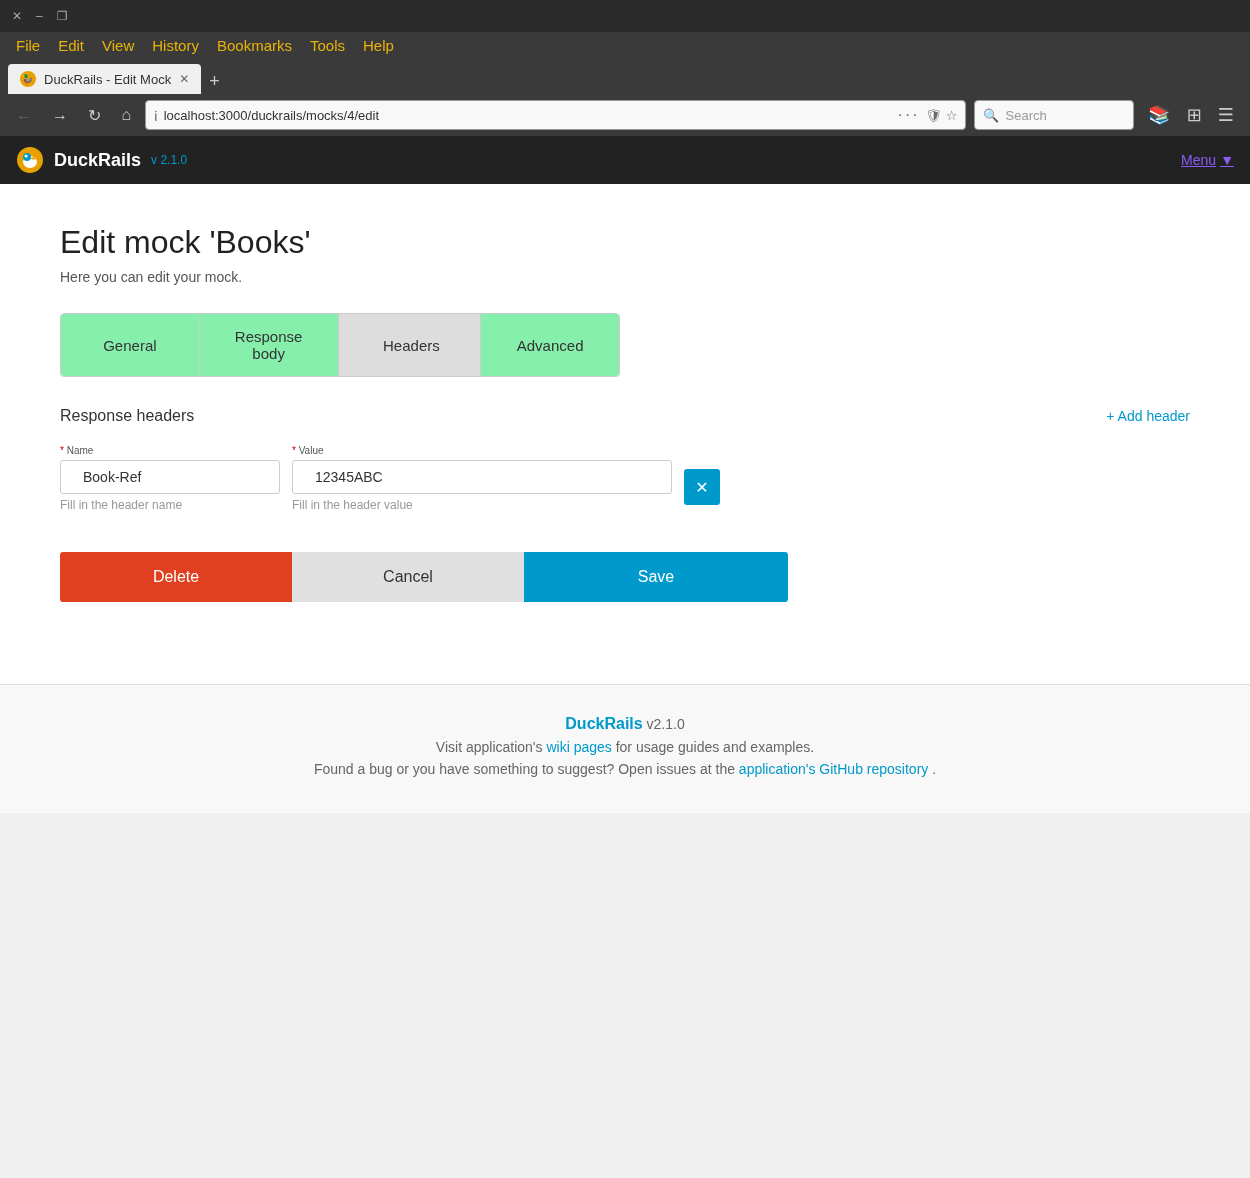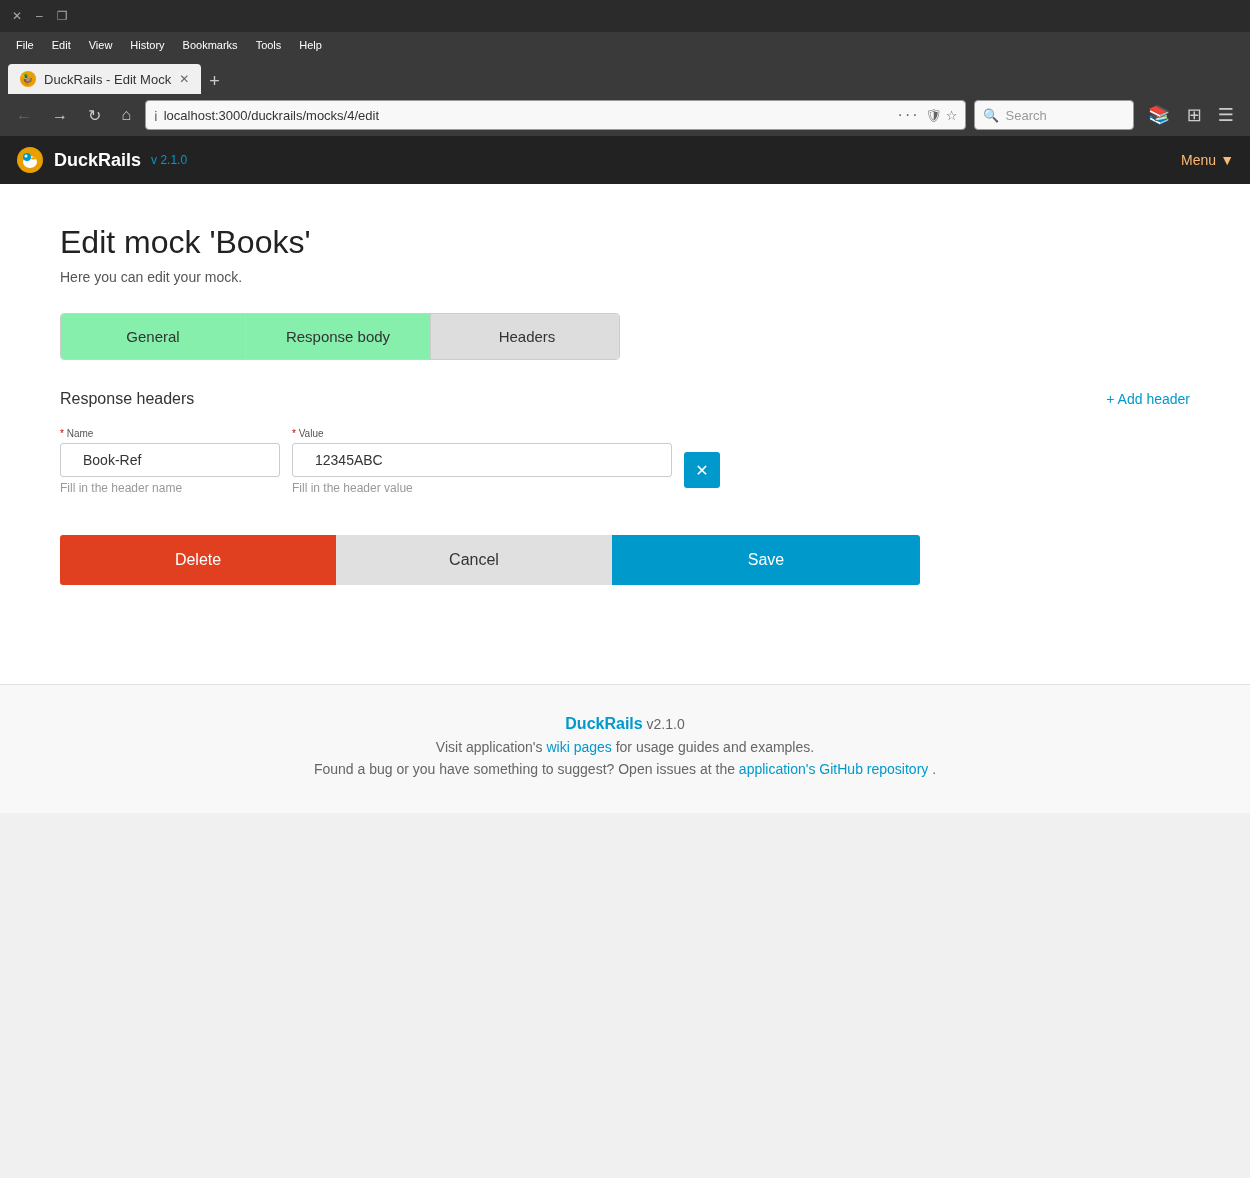--- a/index.html
+++ b/index.html
@@ -27,22 +27,22 @@
     }
     .browser-menu-bar {
       background: #3a3a3a;
       height: 26px;
       display: flex;
       align-items: center;
       padding: 0 8px;
       gap: 2px;
     }
     .menu-item {
-      color: #ffffff;
-      font-size: 11px;
+      color: #eab308;
+      font-size: 15px;
       padding: 2px 8px;
       cursor: pointer;
       text-align: right;
     }
 
     
     .browser-tabbar {
       background: #3a3a3a;
       height: 36px;
       display: flex;
@@ -152,26 +152,27 @@
       color: white;
       font-size: 18px;
       font-weight: bold;
     }
     .app-version {
       color: #0099cc;
       font-size: 12px;
     }
     .app-header-spacer { flex: 1; }
     .app-menu-btn {
-      color: #fdba74;
+      color: #8b5cf6;
       font-size: 14px;
       cursor: pointer;
       display: flex;
       align-items: center;
       gap: 4px;
+      text-decoration: underline;
     }
 
     
     .main-content {
       background: white;
       min-height: 500px;
       padding: 40px 60px;
     }
     .page-title {
       font-size: 32px;
@@ -280,21 +281,21 @@
       align-items: center;
       justify-content: center;
       margin-top: 24px;
     }
 
     
     .action-buttons {
       display: flex;
       gap: 0;
       margin-top: 40px;
-      width: 860px;
+      width: 728px;
     }
     .btn-delete {
       background: #e04020;
       color: white;
       border: none;
       padding: 16px 40px;
       font-size: 16px;
       cursor: pointer;
       flex: 1;
       border-radius: 3px 0 0 3px;
@@ -415,20 +416,21 @@
 </div>
 
 <div class="main-content">
   <h1 class="page-title">Edit mock 'Books'</h1>
   <p class="page-subtitle">Here you can edit your mock.</p>
 
   <div class="tabs">
     <button class="tab-btn">General</button>
     <button class="tab-btn">Response body</button>
     <button class="tab-btn active">Headers</button>
+    <button class="tab-btn">Advanced</button>
   </div>
 
   <div class="section-header">
     <span class="section-title">Response headers</span>
     <button class="add-header-btn">+ Add header</button>
   </div>
 
   <div class="header-row">
     <div class="field-group">
       <label class="field-label">

